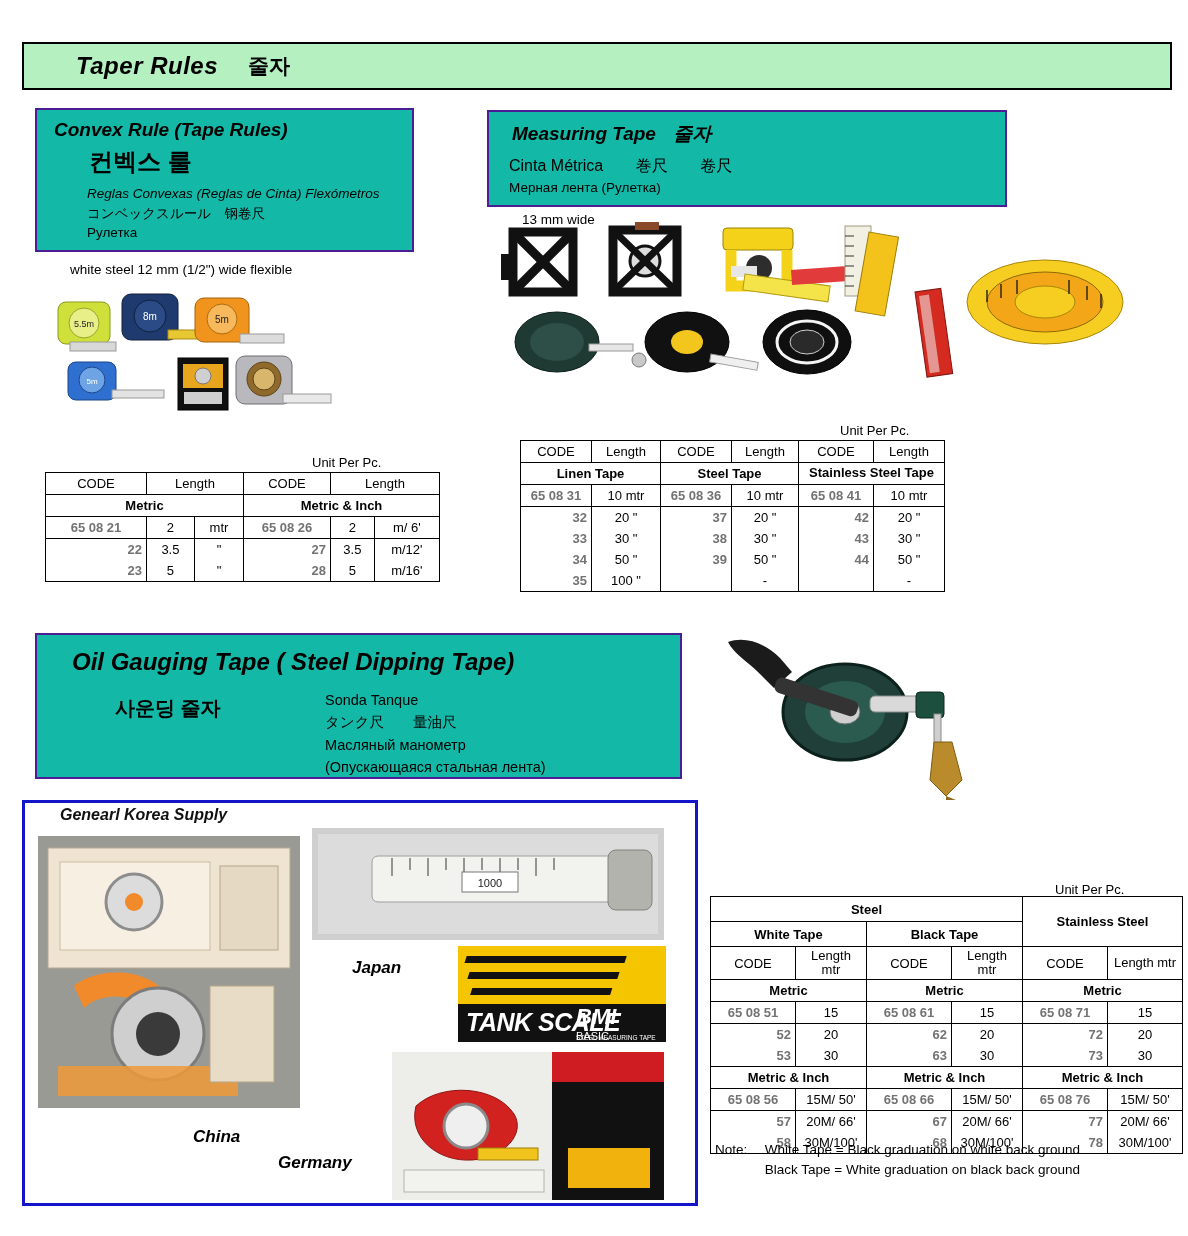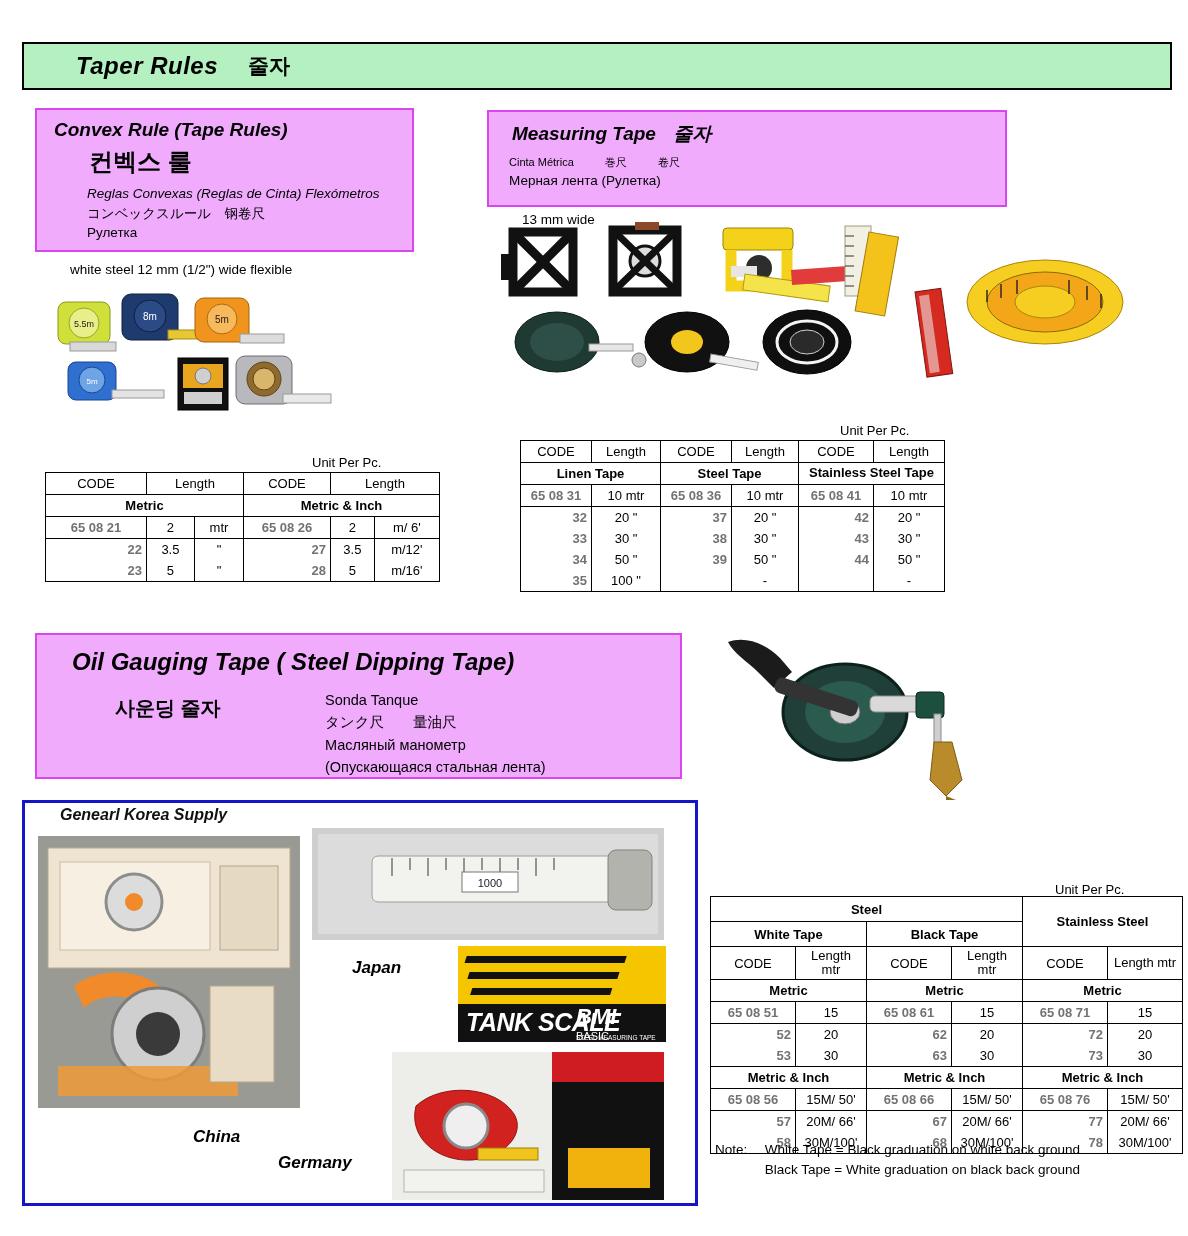--- a/index.html
+++ b/index.html
@@ -17,31 +17,31 @@
     left:22px;top:42px;width:1146px;height:44px;
     background:#b5f0c0;border:2px solid #000;
     display:flex;align-items:center;
   }
   #banner .t1{
     font-style:italic;font-weight:bold;font-size:24px;margin-left:52px;letter-spacing:.5px;
   }
   #banner .t2{font-weight:bold;font-size:21px;margin-left:30px;}
 
   
-  .cyanbox{background:#f0abfc;border:2px solid #d946ef;}
+  .cyanbox{background:#14b8a6;border:2px solid #4c1d95;}
 
   #convexHead{left:35px;top:108px;width:375px;height:140px;}
   #convexHead .h1{font-style:italic;font-weight:bold;font-size:19px;margin:9px 0 0 17px;}
   #convexHead .h2{font-weight:bold;font-size:24px;margin:5px 0 0 52px;}
   #convexHead .l{font-size:13.5px;margin:6px 0 0 50px;line-height:1.45;font-style:italic;}
   #convexHead .l2{font-size:13.5px;margin:0 16px 0 50px;line-height:1.45;}
 
   #measHead{left:487px;top:110px;width:516px;height:93px;}
   #measHead .h1{font-style:italic;font-weight:bold;font-size:19px;margin:9px 0 0 23px;}
-  #measHead .l{font-size:11px;margin:7px 0 0 20px;line-height:1.5;}
+  #measHead .l{font-size:16px;margin:7px 0 0 20px;line-height:1.5;}
   #measHead .l2{font-size:13.5px;margin:0 0 0 20px;line-height:1.5;}
 
   #oilHead{left:35px;top:633px;width:643px;height:142px;}
   #oilHead .h1{font-style:italic;font-weight:bold;font-size:24px;margin:13px 0 0 35px;}
   #oilHead .kr{font-weight:bold;font-size:20px;position:absolute;left:78px;top:60px;}
   #oilHead .rt{position:absolute;left:288px;top:54px;font-size:14.5px;line-height:1.55;}
 
   
   .cap{font-size:13.5px;}
   #capWhiteSteel{left:70px;top:262px;}

